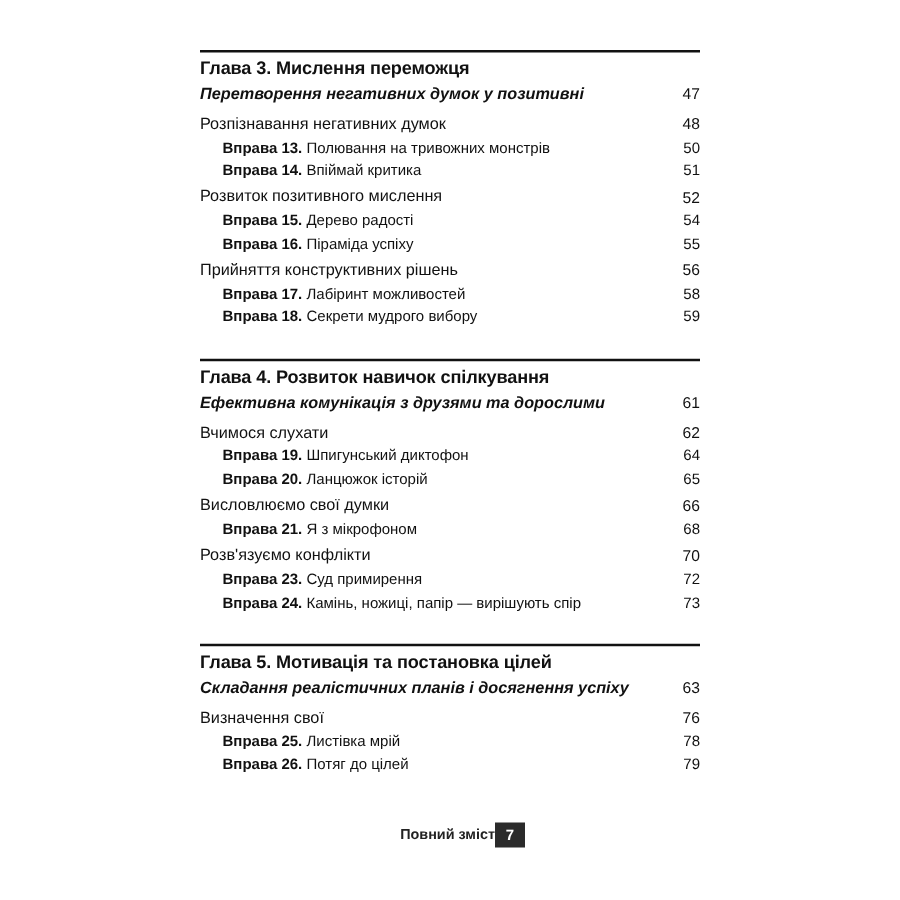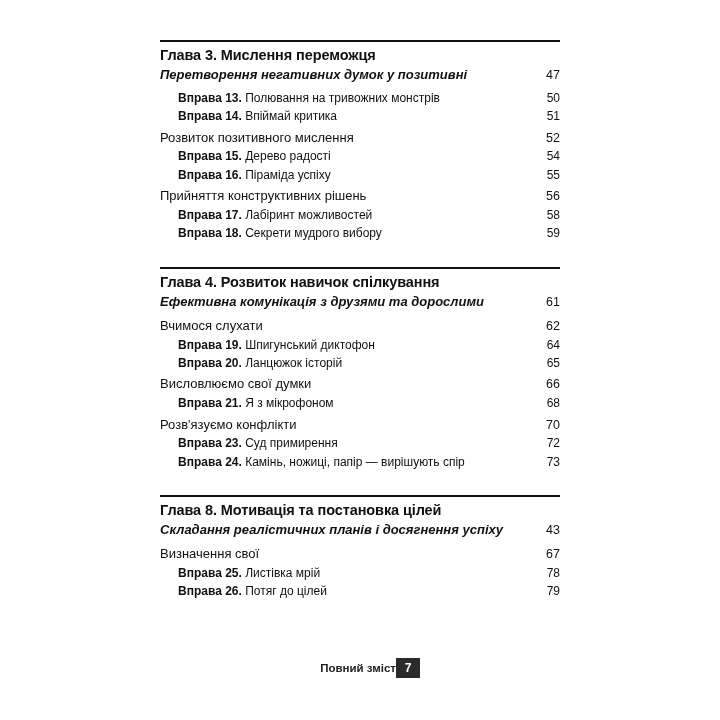--- a/index.html
+++ b/index.html
@@ -35,21 +35,21 @@
     font-size: 14.5px;
     font-weight: bold;
     color: #111111;
     border-top: 2px solid #111111;
     padding-top: 5px;
     margin-bottom: 3px;
     letter-spacing: -0.1px;
   }
   .row {
     display: flex;
-    align-items: flex-start;
+    align-items: center;
     line-height: 1.45;
   }
   .row .label {
     flex: 1 1 auto;
     white-space: nowrap;
     overflow: hidden;
   }
   .row .page-num {
     flex: 0 0 auto;
     width: 34px;
@@ -124,20 +124,24 @@
   <div class="toc">
 
     <div class="chapter">
       <div class="chapter-title">Глава 3. Мислення переможця</div>
 
       <div class="row subtitle">
         <div class="label">Перетворення негативних думок у позитивні</div>
         <div class="page-num">47</div>
       </div>
 
+      <div class="row section">
+        <div class="label">Розпізнавання негативних думок</div>
+        <div class="page-num">48</div>
+      </div>
       <div class="row exercise">
         <div class="label"><span class="ex-name">Вправа 13.</span> <span>Полювання на тривожних монстрів</span></div>
         <div class="page-num">50</div>
       </div>
       <div class="row exercise">
         <div class="label"><span class="ex-name">Вправа 14.</span> <span>Впіймай критика</span></div>
         <div class="page-num">51</div>
       </div>
 
       <div class="row section">
@@ -205,30 +209,30 @@
         <div class="label"><span class="ex-name">Вправа 23.</span> <span>Суд примирення</span></div>
         <div class="page-num">72</div>
       </div>
       <div class="row exercise">
         <div class="label"><span class="ex-name">Вправа 24.</span> <span>Камінь, ножиці, папір — вирішують спір</span></div>
         <div class="page-num">73</div>
       </div>
     </div>
 
     <div class="chapter">
-      <div class="chapter-title">Глава 8. Мотивація та постановка цілей</div>
+      <div class="chapter-title">Глава 5. Мотивація та постановка цілей</div>
 
       <div class="row subtitle">
         <div class="label">Складання реалістичних планів і досягнення успіху</div>
-        <div class="page-num">43</div>
+        <div class="page-num">63</div>
       </div>
 
       <div class="row section">
         <div class="label">Визначення свої</div>
-        <div class="page-num">67</div>
+        <div class="page-num">76</div>
       </div>
       <div class="row exercise">
         <div class="label"><span class="ex-name">Вправа 25.</span> <span>Листівка мрій</span></div>
         <div class="page-num">78</div>
       </div>
       <div class="row exercise">
         <div class="label"><span class="ex-name">Вправа 26.</span> <span>Потяг до цілей</span></div>
         <div class="page-num">79</div>
       </div>
     </div>

